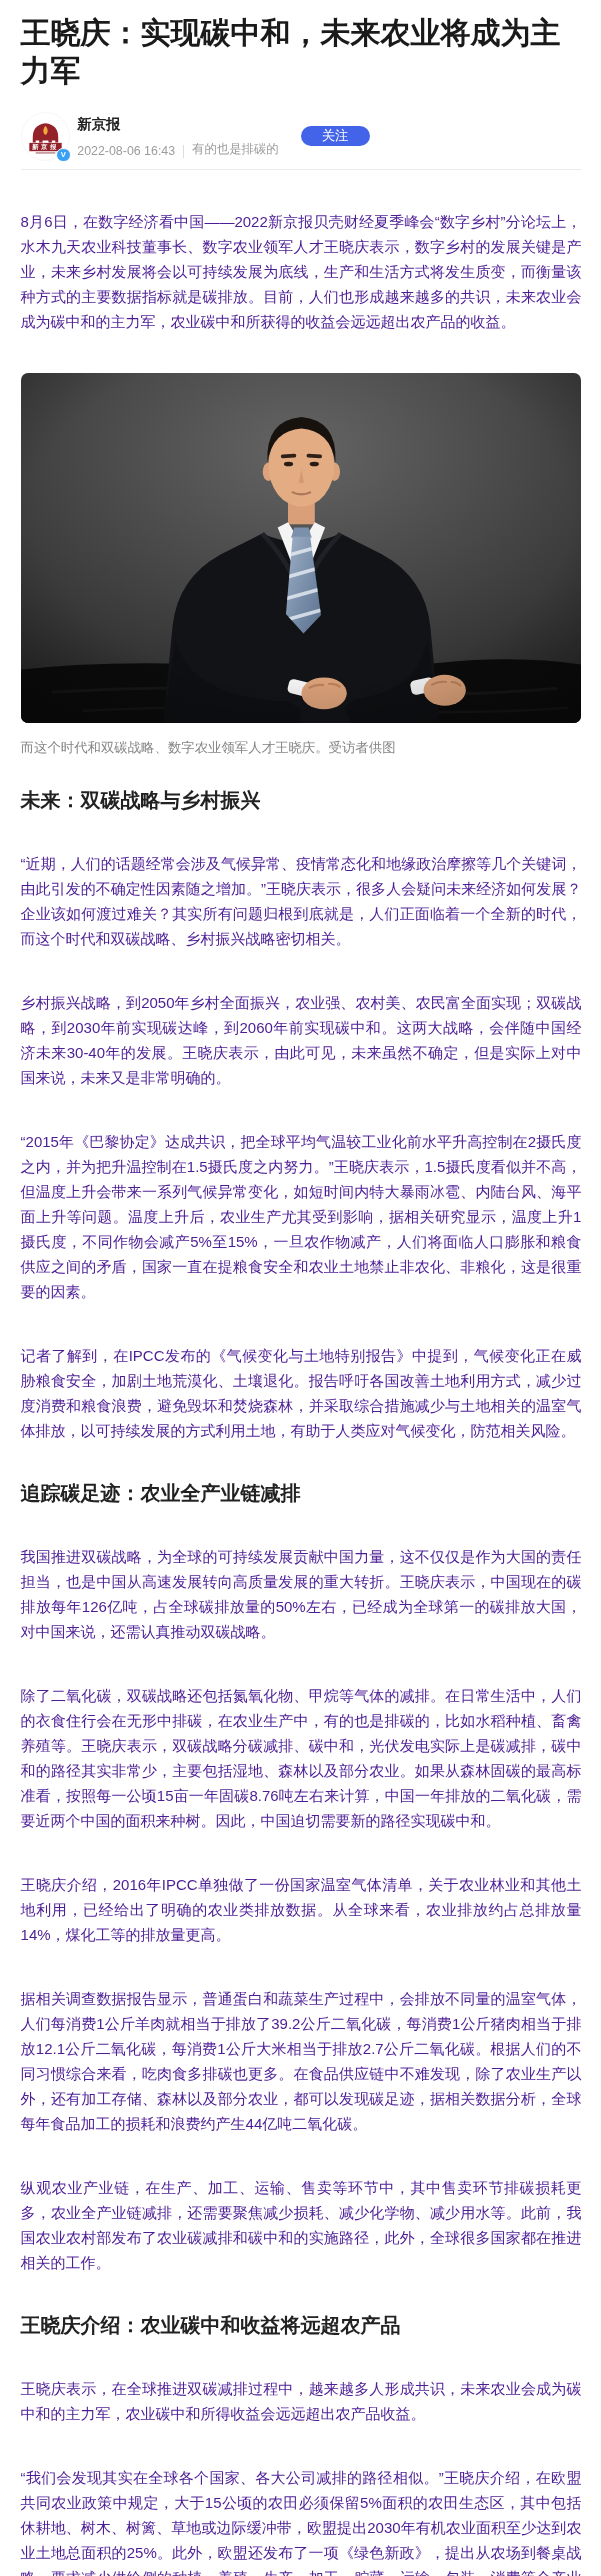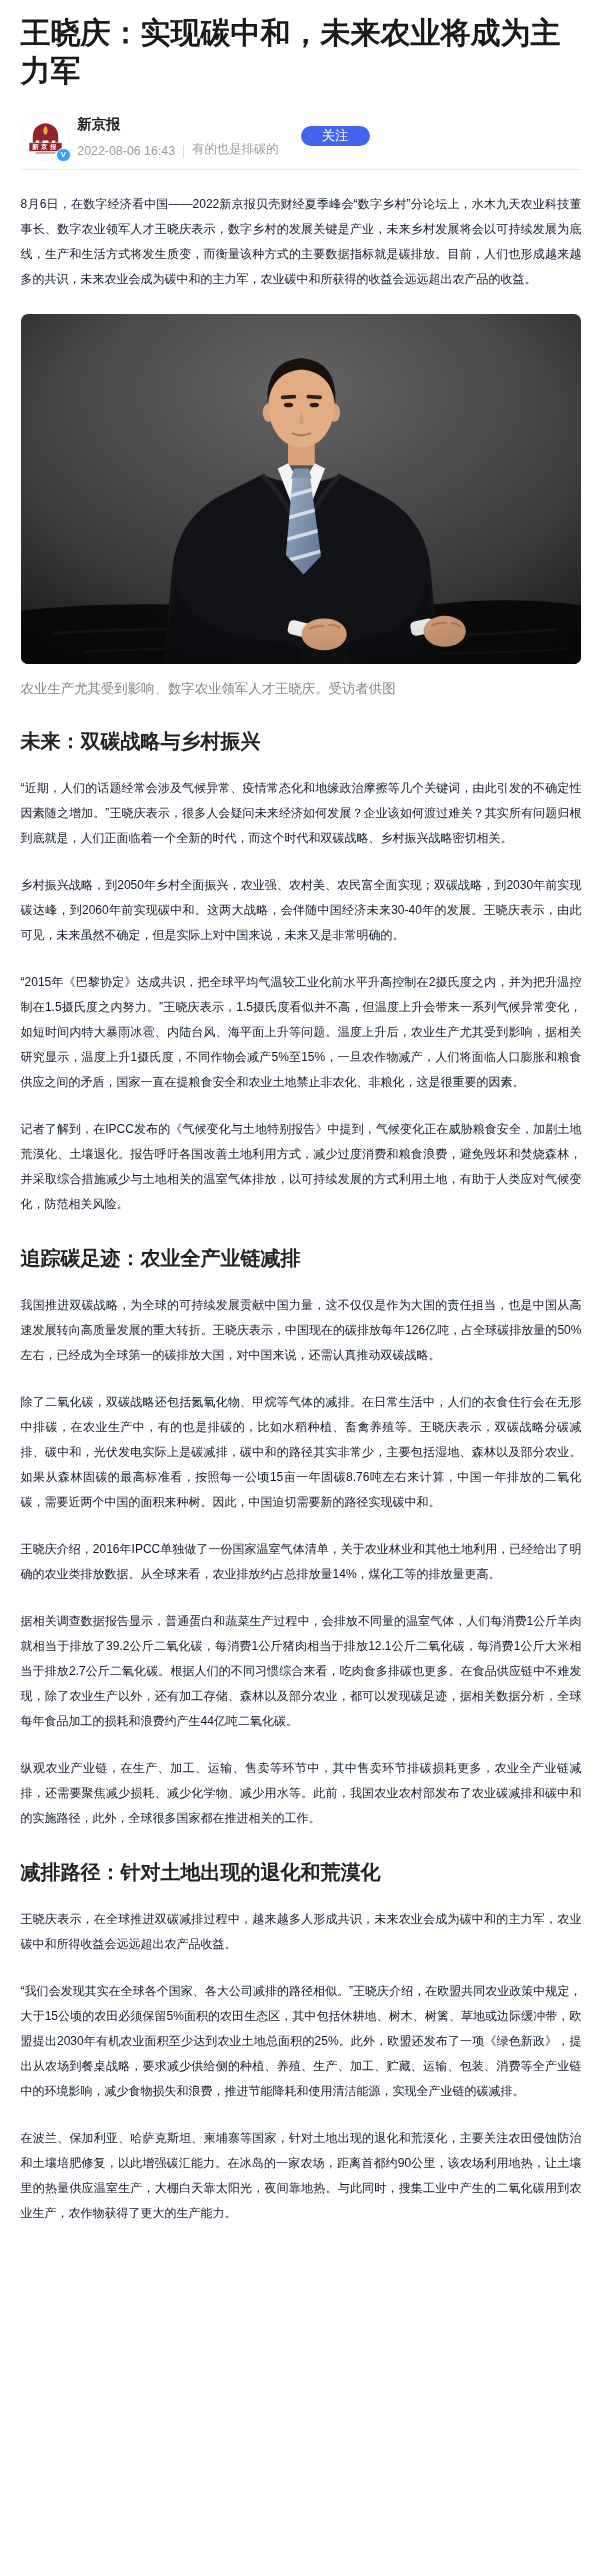--- a/index.html
+++ b/index.html
@@ -57,24 +57,24 @@
     background: #4364e8;
     color: #ffffff;
     font-size: 13.4px;
     font-family: inherit;
     cursor: pointer;
   }
 
   .header-divider { height: 0.5px; background: #ececec; margin-top: 8.2px; }
 
   .para {
-    font-size: 12px;
+    font-size: 15px;
     line-height: 25px;
-    color: #0f172a;
-    margin: 22px 0;
+    color: #4c1d95;
+    margin: 39px 0;
     text-align: justify;
   }
   .section-heading {
     font-size: 20px;
     line-height: 23px;
     color: #222222;
     font-weight: 700;
     margin: 30px 0 23px 0;
   }
   .photo-wrap {
@@ -184,35 +184,35 @@
         <rect x="554" y="158" width="30" height="7" rx="3.5" fill="#2e2118" transform="rotate(4 569 161)"></rect>
         <ellipse cx="519" cy="177" rx="9" ry="4.5" fill="#2a1c14"></ellipse>
         <ellipse cx="569" cy="177" rx="9" ry="4.5" fill="#2a1c14"></ellipse>
         <path d="M544,188 L539,212 Q544,217 549,212 Z" fill="#d39a72"></path>
         <path d="M527,232 Q544,240 561,232" stroke="#a9765a" stroke-width="4" fill="none" stroke-linecap="round"></path>
 
         <rect width="1088" height="680" fill="url(#vinGrad)"></rect>
       </svg>
     </div>
 
-    <p class="caption">农业生产尤其受到影响、数字农业领军人才王晓庆。受访者供图</p>
+    <p class="caption">而这个时代和双碳战略、数字农业领军人才王晓庆。受访者供图</p>
 
     <h2 class="section-heading">未来：双碳战略与乡村振兴</h2>
     <p class="para">“近期，人们的话题经常会涉及气候异常、疫情常态化和地缘政治摩擦等几个关键词，由此引发的不确定性因素随之增加。”王晓庆表示，很多人会疑问未来经济如何发展？企业该如何渡过难关？其实所有问题归根到底就是，人们正面临着一个全新的时代，而这个时代和双碳战略、乡村振兴战略密切相关。</p>
     <p class="para">乡村振兴战略，到2050年乡村全面振兴，农业强、农村美、农民富全面实现；双碳战略，到2030年前实现碳达峰，到2060年前实现碳中和。这两大战略，会伴随中国经济未来30-40年的发展。王晓庆表示，由此可见，未来虽然不确定，但是实际上对中国来说，未来又是非常明确的。</p>
     <p class="para">“2015年《巴黎协定》达成共识，把全球平均气温较工业化前水平升高控制在2摄氏度之内，并为把升温控制在1.5摄氏度之内努力。”王晓庆表示，1.5摄氏度看似并不高，但温度上升会带来一系列气候异常变化，如短时间内特大暴雨冰雹、内陆台风、海平面上升等问题。温度上升后，农业生产尤其受到影响，据相关研究显示，温度上升1摄氏度，不同作物会减产5%至15%，一旦农作物减产，人们将面临人口膨胀和粮食供应之间的矛盾，国家一直在提粮食安全和农业土地禁止非农化、非粮化，这是很重要的因素。</p>
     <p class="para">记者了解到，在IPCC发布的《气候变化与土地特别报告》中提到，气候变化正在威胁粮食安全，加剧土地荒漠化、土壤退化。报告呼吁各国改善土地利用方式，减少过度消费和粮食浪费，避免毁坏和焚烧森林，并采取综合措施减少与土地相关的温室气体排放，以可持续发展的方式利用土地，有助于人类应对气候变化，防范相关风险。</p>
 
     <h2 class="section-heading">追踪碳足迹：农业全产业链减排</h2>
     <p class="para">我国推进双碳战略，为全球的可持续发展贡献中国力量，这不仅仅是作为大国的责任担当，也是中国从高速发展转向高质量发展的重大转折。王晓庆表示，中国现在的碳排放每年126亿吨，占全球碳排放量的50%左右，已经成为全球第一的碳排放大国，对中国来说，还需认真推动双碳战略。</p>
     <p class="para">除了二氧化碳，双碳战略还包括氮氧化物、甲烷等气体的减排。在日常生活中，人们的衣食住行会在无形中排碳，在农业生产中，有的也是排碳的，比如水稻种植、畜禽养殖等。王晓庆表示，双碳战略分碳减排、碳中和，光伏发电实际上是碳减排，碳中和的路径其实非常少，主要包括湿地、森林以及部分农业。如果从森林固碳的最高标准看，按照每一公顷15亩一年固碳8.76吨左右来计算，中国一年排放的二氧化碳，需要近两个中国的面积来种树。因此，中国迫切需要新的路径实现碳中和。</p>
     <p class="para">王晓庆介绍，2016年IPCC单独做了一份国家温室气体清单，关于农业林业和其他土地利用，已经给出了明确的农业类排放数据。从全球来看，农业排放约占总排放量14%，煤化工等的排放量更高。</p>
     <p class="para">据相关调查数据报告显示，普通蛋白和蔬菜生产过程中，会排放不同量的温室气体，人们每消费1公斤羊肉就相当于排放了39.2公斤二氧化碳，每消费1公斤猪肉相当于排放12.1公斤二氧化碳，每消费1公斤大米相当于排放2.7公斤二氧化碳。根据人们的不同习惯综合来看，吃肉食多排碳也更多。在食品供应链中不难发现，除了农业生产以外，还有加工存储、森林以及部分农业，都可以发现碳足迹，据相关数据分析，全球每年食品加工的损耗和浪费约产生44亿吨二氧化碳。</p>
     <p class="para">纵观农业产业链，在生产、加工、运输、售卖等环节中，其中售卖环节排碳损耗更多，农业全产业链减排，还需要聚焦减少损耗、减少化学物、减少用水等。此前，我国农业农村部发布了农业碳减排和碳中和的实施路径，此外，全球很多国家都在推进相关的工作。</p>
 
-    <h2 class="section-heading">减排路径：针对土地出现的退化和荒漠化</h2>
+    <h2 class="section-heading">王晓庆介绍：农业碳中和收益将远超农产品</h2>
     <p class="para">王晓庆表示，在全球推进双碳减排过程中，越来越多人形成共识，未来农业会成为碳中和的主力军，农业碳中和所得收益会远远超出农产品收益。</p>
     <p class="para">“我们会发现其实在全球各个国家、各大公司减排的路径相似。”王晓庆介绍，在欧盟共同农业政策中规定，大于15公顷的农田必须保留5%面积的农田生态区，其中包括休耕地、树木、树篱、草地或边际缓冲带，欧盟提出2030年有机农业面积至少达到农业土地总面积的25%。此外，欧盟还发布了一项《绿色新政》，提出从农场到餐桌战略，要求减少供给侧的种植、养殖、生产、加工、贮藏、运输、包装、消费等全产业链中的环境影响，减少食物损失和浪费，推进节能降耗和使用清洁能源，实现全产业链的碳减排。</p>
     <p class="para">在波兰、保加利亚、哈萨克斯坦、柬埔寨等国家，针对土地出现的退化和荒漠化，主要关注农田侵蚀防治和土壤培肥修复，以此增强碳汇能力。在冰岛的一家农场，距离首都约90公里，该农场利用地热，让土壤里的热量供应温室生产，大棚白天靠太阳光，夜间靠地热。与此同时，搜集工业中产生的二氧化碳用到农业生产，农作物获得了更大的生产能力。</p>
 
   </div>
 </div>
 
 
 </body></html>

